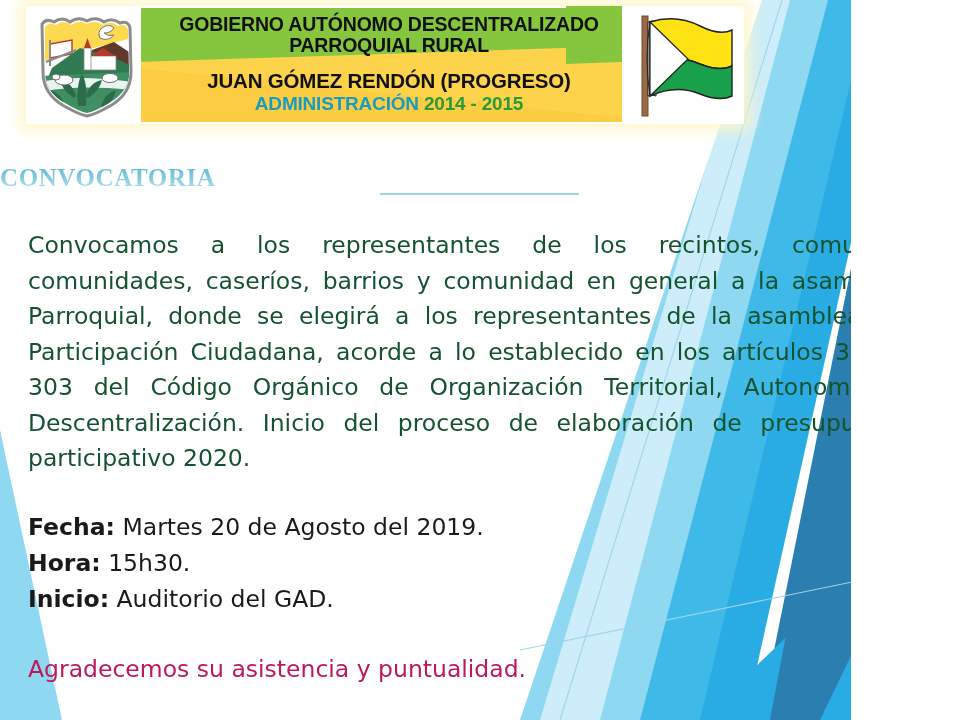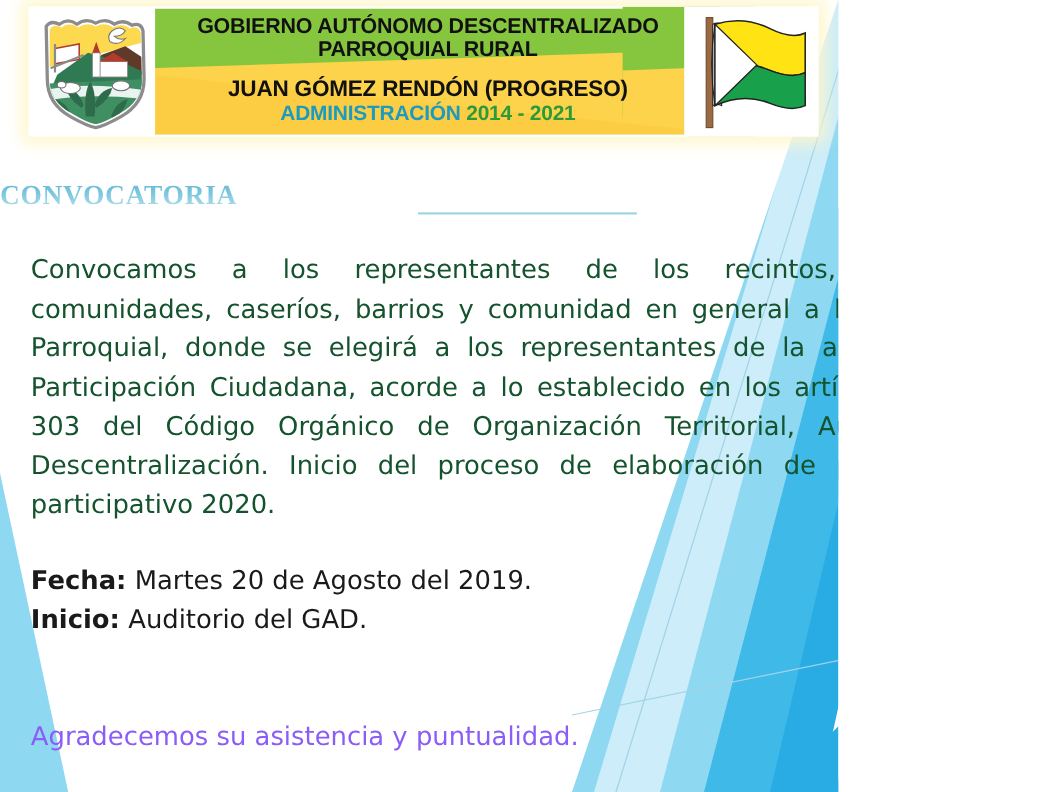--- a/index.html
+++ b/index.html
@@ -5,21 +5,21 @@
   html, body {
     margin: 0;
     padding: 0;
     background: #ffffff;
   }
   body {
     font-family: "DejaVu Sans", sans-serif;
   }
   .slide {
     position: relative;
-    width: 762px;
+    width: 851px;
     height: 720px;
     background: #ffffff;
     overflow: hidden;
   }
 
   
   .bg-deco {
     position: absolute;
     inset: 0;
     width: 960px;
@@ -154,21 +154,21 @@
   .details b { font-weight: bold; }
 
   .closing {
     position: absolute;
     left: 28px;
     top: 652px;
     width: 700px;
     font-family: "DejaVu Sans", sans-serif;
     font-size: 23.5px;
     line-height: 34px;
-    color: #8b5cf6;
+    color: #be185d;
   }
 </style>
 </head>
 <body>
 
 <div class="slide">
 
   <svg class="bg-deco" viewBox="0 0 960 720" preserveAspectRatio="none">
 
     <polygon points="905,0 960,0 960,720 760,720" fill="#2b7fb0"></polygon>
@@ -272,39 +272,43 @@
         <path d="M22 50 Q48 44 72 54 Q92 62 104 56 L104 86 Q92 92 72 84 Q48 74 22 86 Z" fill="#18a04a" stroke="#222" stroke-width="1.4"></path>
         <path d="M22 12 L22 86 L60 49 Z" fill="#ffffff" stroke="#222" stroke-width="1.2"></path>
         <path d="M22 12 Q16 48 22 86" fill="none" stroke="#222" stroke-width="1"></path>
       </svg>
 
       <div class="banner-text">
         <div class="banner-line1">GOBIERNO AUTÓNOMO DESCENTRALIZADO</div>
         <div class="banner-line2">PARROQUIAL RURAL</div>
         <div class="banner-line3">JUAN GÓMEZ RENDÓN (PROGRESO)</div>
         <div class="banner-line4">
-          <span class="adm-word">ADMINISTRACIÓN </span><span class="adm-years">2014 - 2021</span>
+          <span class="adm-word">ADMINISTRACIÓN </span><span class="adm-years">2014 - 2015</span>
         </div>
       </div>
     </div>
   </div>
 
   <div class="content">
 
     <div class="title">CONVOCATORIA</div>
     <div class="title-rule"></div>
 
     <div class="para">Convocamos a los representantes de los recintos, comunas, comunidades, caseríos, barrios y comunidad en general a la asamblea Parroquial, donde se elegirá a los representantes de la asamblea de Participación Ciudadana, acorde a lo establecido en los artículos 302 y 303 del Código Orgánico de Organización Territorial, Autonomía y Descentralización. Inicio del proceso de elaboración de presupuesto participativo 2020.</div>
 
     <div class="details">
       <div>
         <b>Fecha:</b>
         <span>Martes 20 de Agosto del 2019.</span>
       </div>
       <div>
+        <b>Hora:</b>
+        <span>15h30.</span>
+      </div>
+      <div>
         <b>Inicio:</b>
         <span>Auditorio del GAD.</span>
       </div>
     </div>
 
     <div class="closing">Agradecemos su asistencia y puntualidad.</div>
   </div>
 
 </div>
 

